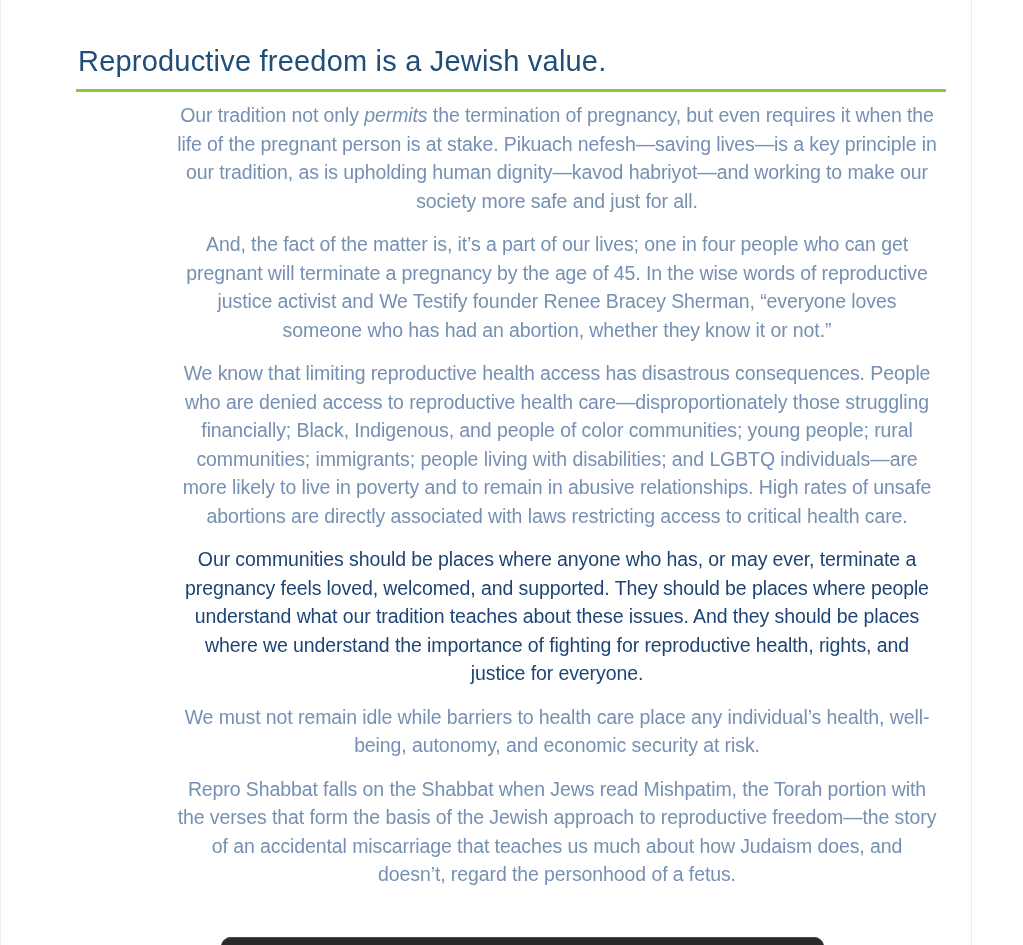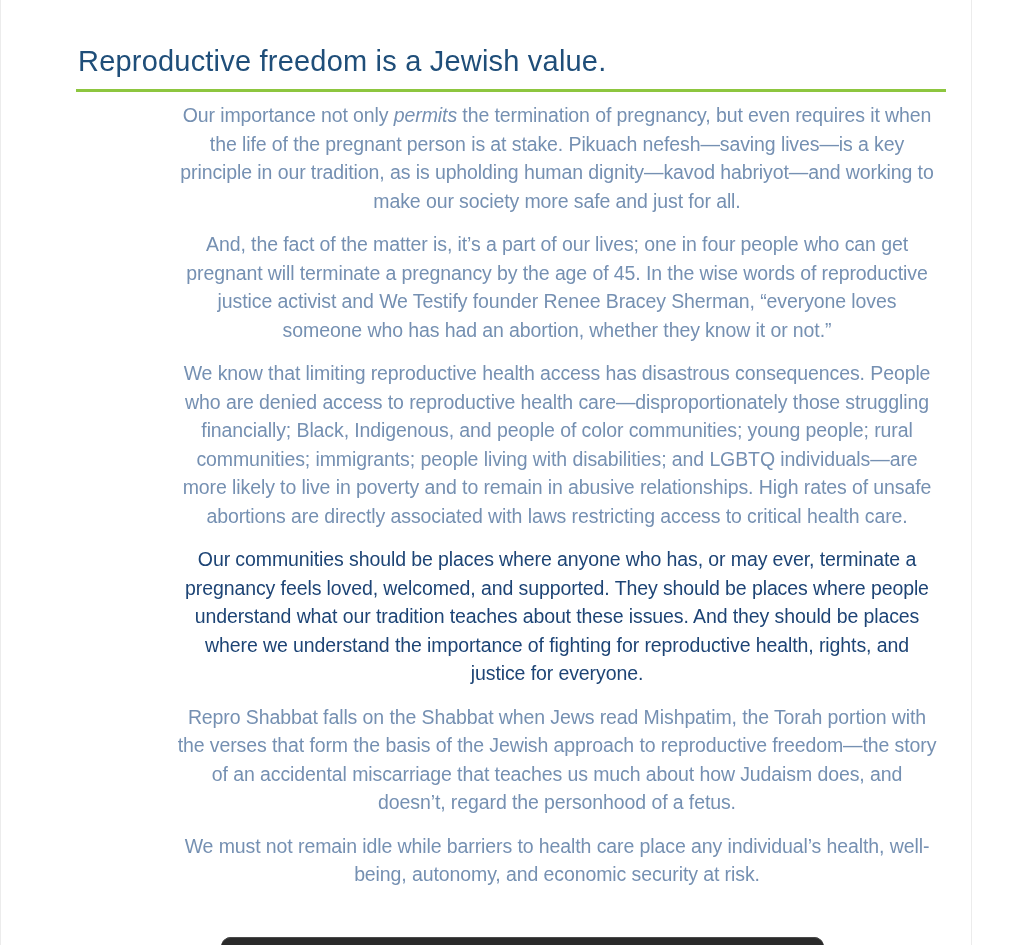--- a/index.html
+++ b/index.html
@@ -75,29 +75,29 @@
 <body>
 
 <div class="page">
 
   <h1 class="page-title">Reproductive freedom is a Jewish value.</h1>
 
   <div class="title-rule"></div>
 
   <div class="article">
 
-    <p><span>Our importance not only </span><em>permits</em><span> the termination of pregnancy, but even requires it when the life of the pregnant person is at stake. Pikuach nefesh—saving lives—is a key principle in our tradition, as is upholding human dignity—kavod habriyot—and working to make our society more safe and just for all.</span></p>
+    <p><span>Our tradition not only </span><em>permits</em><span> the termination of pregnancy, but even requires it when the life of the pregnant person is at stake. Pikuach nefesh—saving lives—is a key principle in our tradition, as is upholding human dignity—kavod habriyot—and working to make our society more safe and just for all.</span></p>
 
     <p>And, the fact of the matter is, it’s a part of our lives; one in four people who can get pregnant will terminate a pregnancy by the age of 45. In the wise words of reproductive justice activist and We Testify founder Renee Bracey Sherman, “everyone loves someone who has had an abortion, whether they know it or not.”</p>
 
     <p>We know that limiting reproductive health access has disastrous consequences. People who are denied access to reproductive health care—disproportionately those struggling financially; Black, Indigenous, and people of color communities; young people; rural communities; immigrants; people living with disabilities; and LGBTQ individuals—are more likely to live in poverty and to remain in abusive relationships. High rates of unsafe abortions are directly associated with laws restricting access to critical health care.</p>
 
     <p class="emphasis">Our communities should be places where anyone who has, or may ever, terminate a pregnancy feels loved, welcomed, and supported. They should be places where people understand what our tradition teaches about these issues. And they should be places where we understand the importance of fighting for reproductive health, rights, and justice for everyone.</p>
 
+    <p>We must not remain idle while barriers to health care place any individual’s health, well-being, autonomy, and economic security at risk.</p>
+
     <p>Repro Shabbat falls on the Shabbat when Jews read Mishpatim, the Torah portion with the verses that form the basis of the Jewish approach to reproductive freedom—the story of an accidental miscarriage that teaches us much about how Judaism does, and doesn’t, regard the personhood of a fetus.</p>
-
-    <p>We must not remain idle while barriers to health care place any individual’s health, well-being, autonomy, and economic security at risk.</p>
 
   </div>
 
   <div class="media-bar"></div>
 
 </div>
 
 </body></html>

